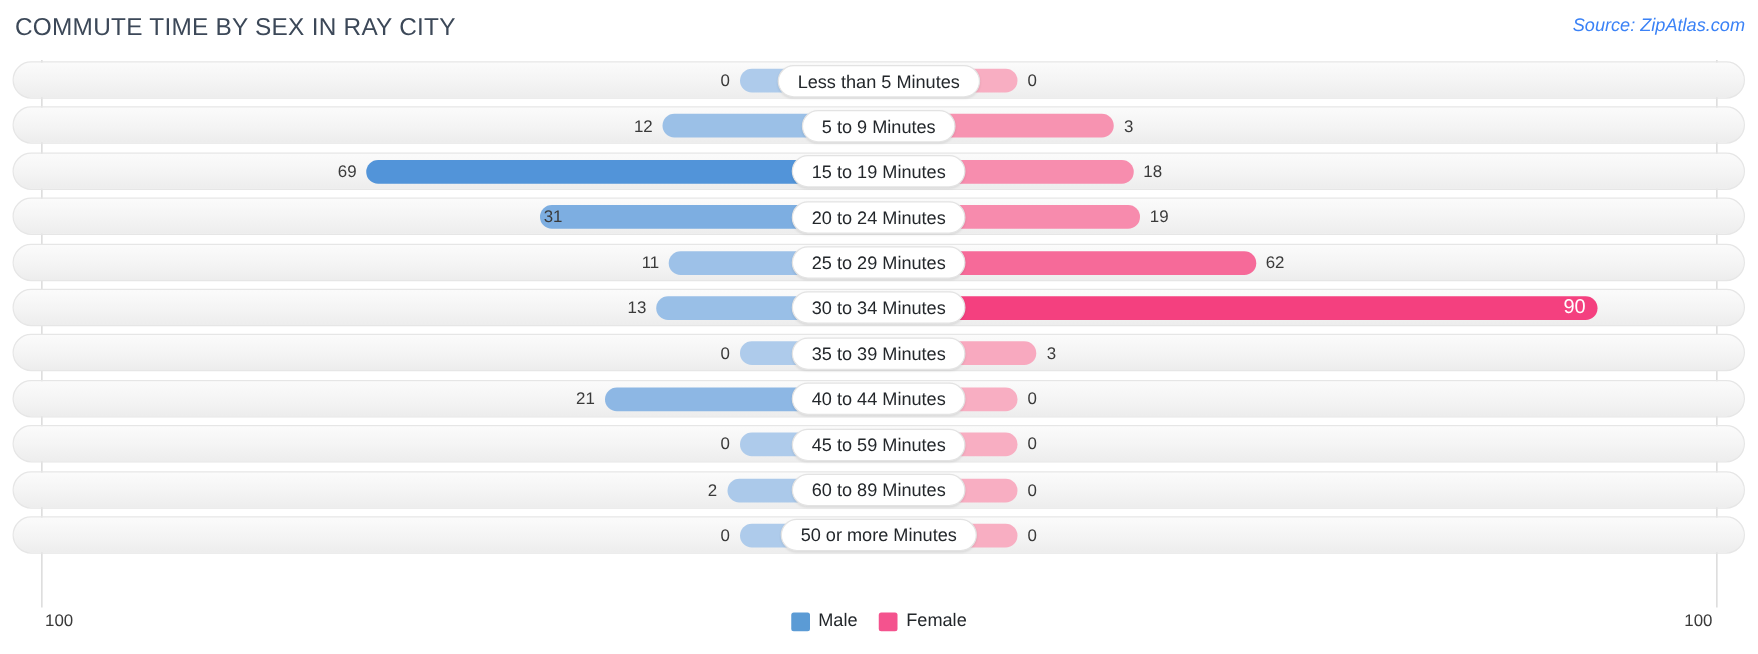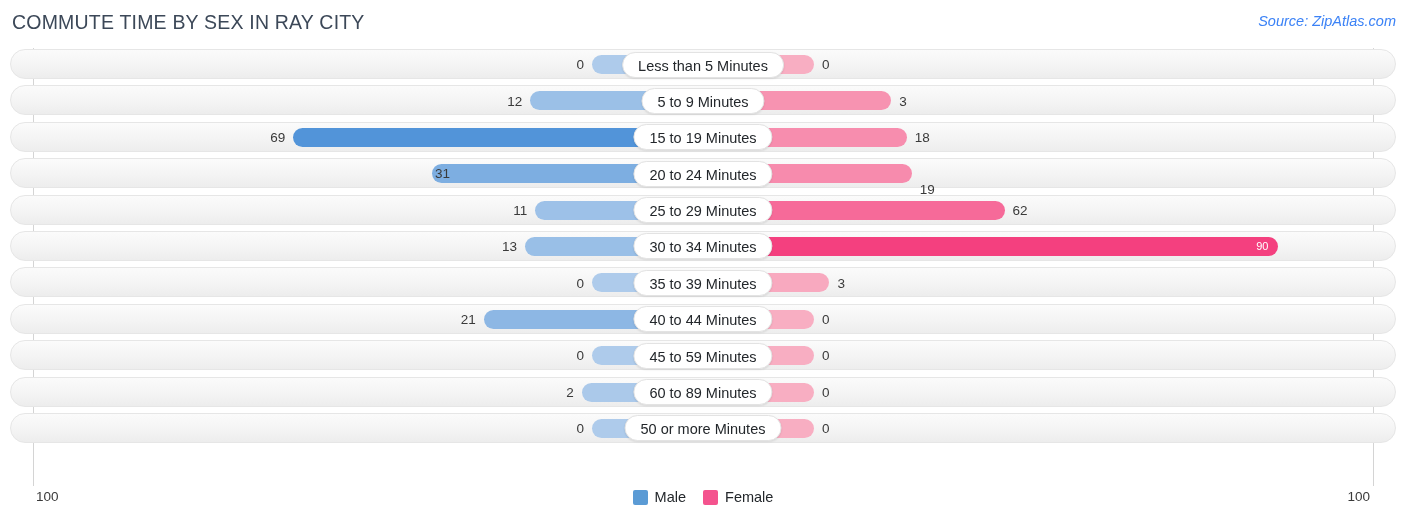--- a/index.html
+++ b/index.html
@@ -100,21 +100,21 @@
   }
   .bar.female {
     left: 746px;
   }
 
   .bar-inner-label {
     position: absolute;
     top: 50%;
     transform: translateY(-50%);
     right: 9px;
-    font-size: 11px;
+    font-size: 16px;
     color: #ffffff;
     white-space: nowrap;
   }
 
   
   .val {
     position: absolute;
     top: 50%;
     transform: translateY(-50%);
     font-size: 13.5px;
@@ -222,21 +222,21 @@
         <div class="bar female" style="width: 160.7px; background: rgb(247, 141, 174);"></div>
         <div class="val male-val" style="right: 1120.7px;">69</div>
         <div class="val female-val" style="left: 914.7px; text-align: center;">18</div>
         <div class="cat-pill">15 to 19 Minutes</div>
       </div>
       <div class="row">
         <div class="track"></div>
         <div class="bar male" style="width: 227.65px; background: rgb(125, 174, 225);"></div>
         <div class="bar female" style="width: 165.85px; background: rgb(247, 139, 173);"></div>
         <div class="val male-val" style="right: 956px;">31</div>
-        <div class="val female-val" style="left: 919.85px; margin-top: 16px;">19</div>
+        <div class="val female-val" style="left: 919.85px;">19</div>
         <div class="cat-pill">20 to 24 Minutes</div>
       </div>
       <div class="row">
         <div class="track"></div>
         <div class="bar male" style="width: 124.65px; background: rgb(157, 193, 232);"></div>
         <div class="bar female" style="width: 258.55px; background: rgb(246, 106, 153);"></div>
         <div class="val male-val" style="right: 878.65px;">11</div>
         <div class="val female-val" style="left: 1012.55px;">62</div>
         <div class="cat-pill">25 to 29 Minutes</div>
       </div>

